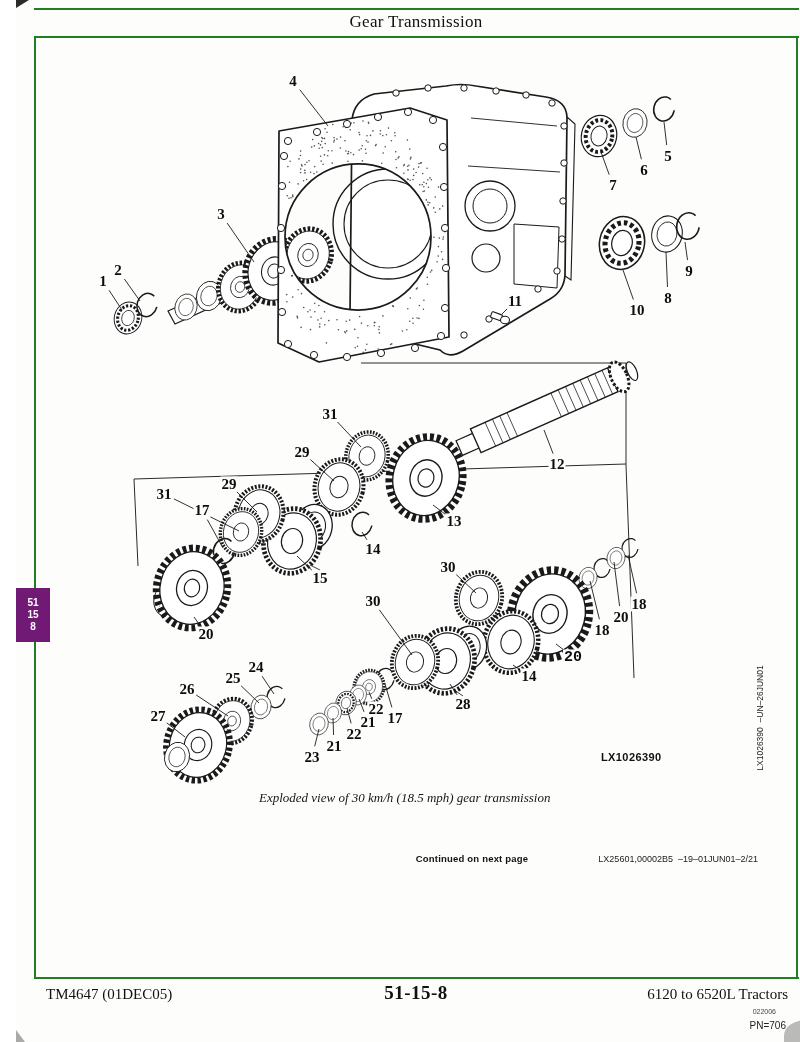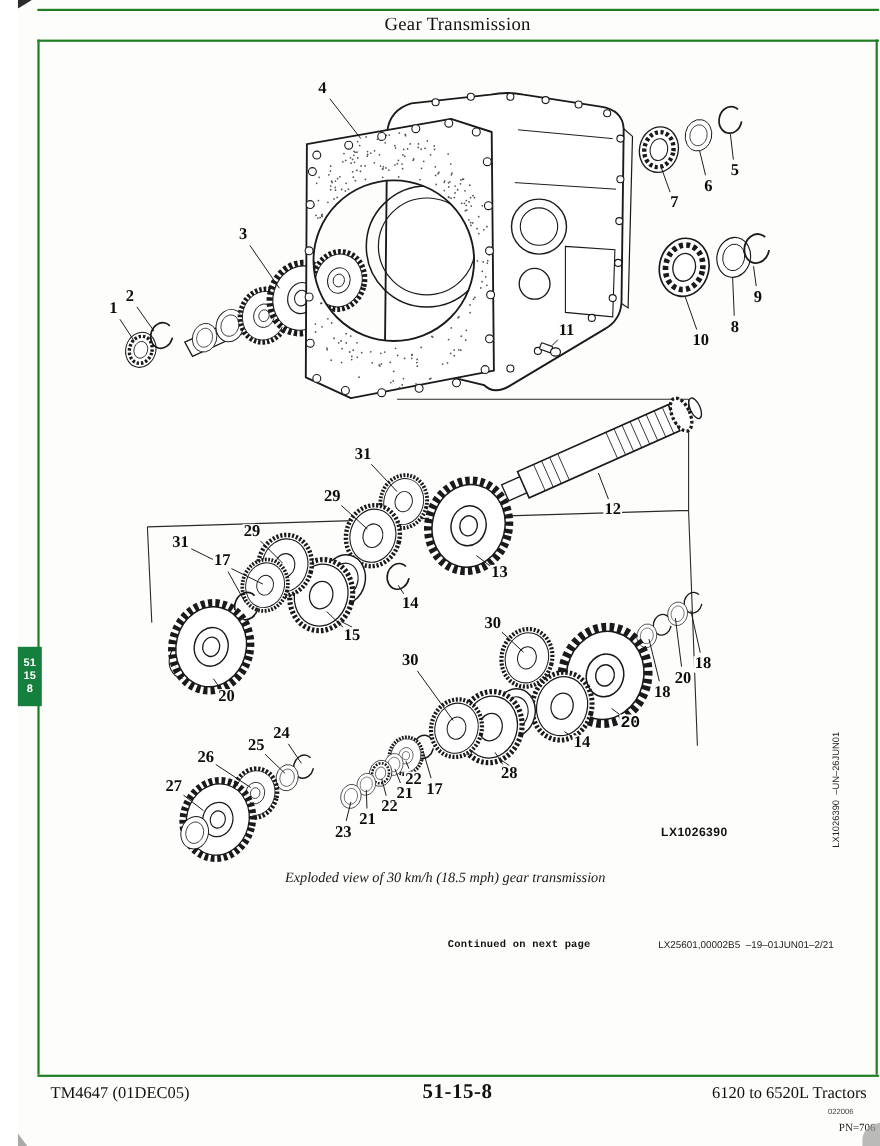--- a/index.html
+++ b/index.html
@@ -22,32 +22,32 @@
   .callout {
     position:absolute; transform:translate(-50%,-50%);
     font-family:"Liberation Serif", serif; font-weight:bold; font-size:15px;
     line-height:1; background:#fdfdfb; padding:0 1px; color:#0d0d0d;
   }
   .caption { position:absolute; left:243px; top:790px; font-style:italic; font-size:13px; color:#161616; }
   .fig-id { position:absolute; left:585px; top:751px; font-family:"Liberation Sans", sans-serif; font-weight:bold; font-size:11px; letter-spacing:.4px; }
   .margin-id { position:absolute; left:744px; top:718px; transform:translate(-50%,-50%) rotate(-90deg);
     font-family:"Liberation Sans", sans-serif; font-size:8.5px; white-space:pre; color:#222; }
   .continued { position:absolute; left:456px; top:853px; transform:translateX(-50%);
-    font-family:Liberation Mono, monospace; font-weight:bold; font-size:9.5px; letter-spacing:.2px; }
+    font-family:Liberation Sans, sans-serif; font-weight:bold; font-size:9.5px; letter-spacing:.2px; }
   .doc-ref { position:absolute; right:58px; top:854px; font-family:"Liberation Sans", sans-serif; font-size:9px; white-space:pre; color:#222; }
   .side-tab {
-    position:absolute; left:0; top:588px; width:22px; height:54px; background:#15803d;
+    position:absolute; left:0; top:588px; width:34px; height:54px; background:#701a75;
     display:flex; flex-direction:column; align-items:center; justify-content:center; gap:2px;
     font-family:"Liberation Sans", sans-serif; font-weight:bold; font-size:10px; color:#fff; line-height:1;
   }
   .footer-left  { position:absolute; left:30px;  top:986px; font-size:15px; }
   .footer-page  { position:absolute; left:50%;  top:982px; transform:translateX(-50%); font-weight:bold; font-size:19px; letter-spacing:.5px; }
   .footer-right { position:absolute; right:28px; top:986px; font-size:15px; }
   .footer-stamp { position:absolute; right:40px; top:1008px; font-family:"Liberation Sans", sans-serif; font-size:7px; color:#444; }
-  .footer-pn    { position:absolute; right:20px; top:1020px; font-family:Liberation Serif, serif; font-size:10px; color:#222; }
+  .footer-pn    { position:absolute; right:30px; top:1020px; font-family:Liberation Sans, sans-serif; font-size:10px; color:#222; }
   .corner { position:absolute; }
   .corner-tl { left:0; top:0; width:13px; height:8px; background:#2b2b2b; clip-path:polygon(0 0,100% 0,0 100%); }
   .corner-tr { right:0; top:0; width:15px; height:9px; background:#2b2b2b; clip-path:polygon(0 0,100% 0,100% 100%); }
   .corner-bl { left:0; bottom:0; width:9px; height:12px; background:#8d8d8d; clip-path:polygon(0 0,0 100%,100% 100%); opacity:.75; }
   .corner-br { right:0; bottom:0; width:32px; height:22px; background:#9c9c9c; border-radius:70% 0 0 0; opacity:.7; }
 </style>
 </head>
 <body>
 
 <div class="page" id="page" style="--c-rule_green: #1e7e22; --c-ink: #1a1a1a;">

